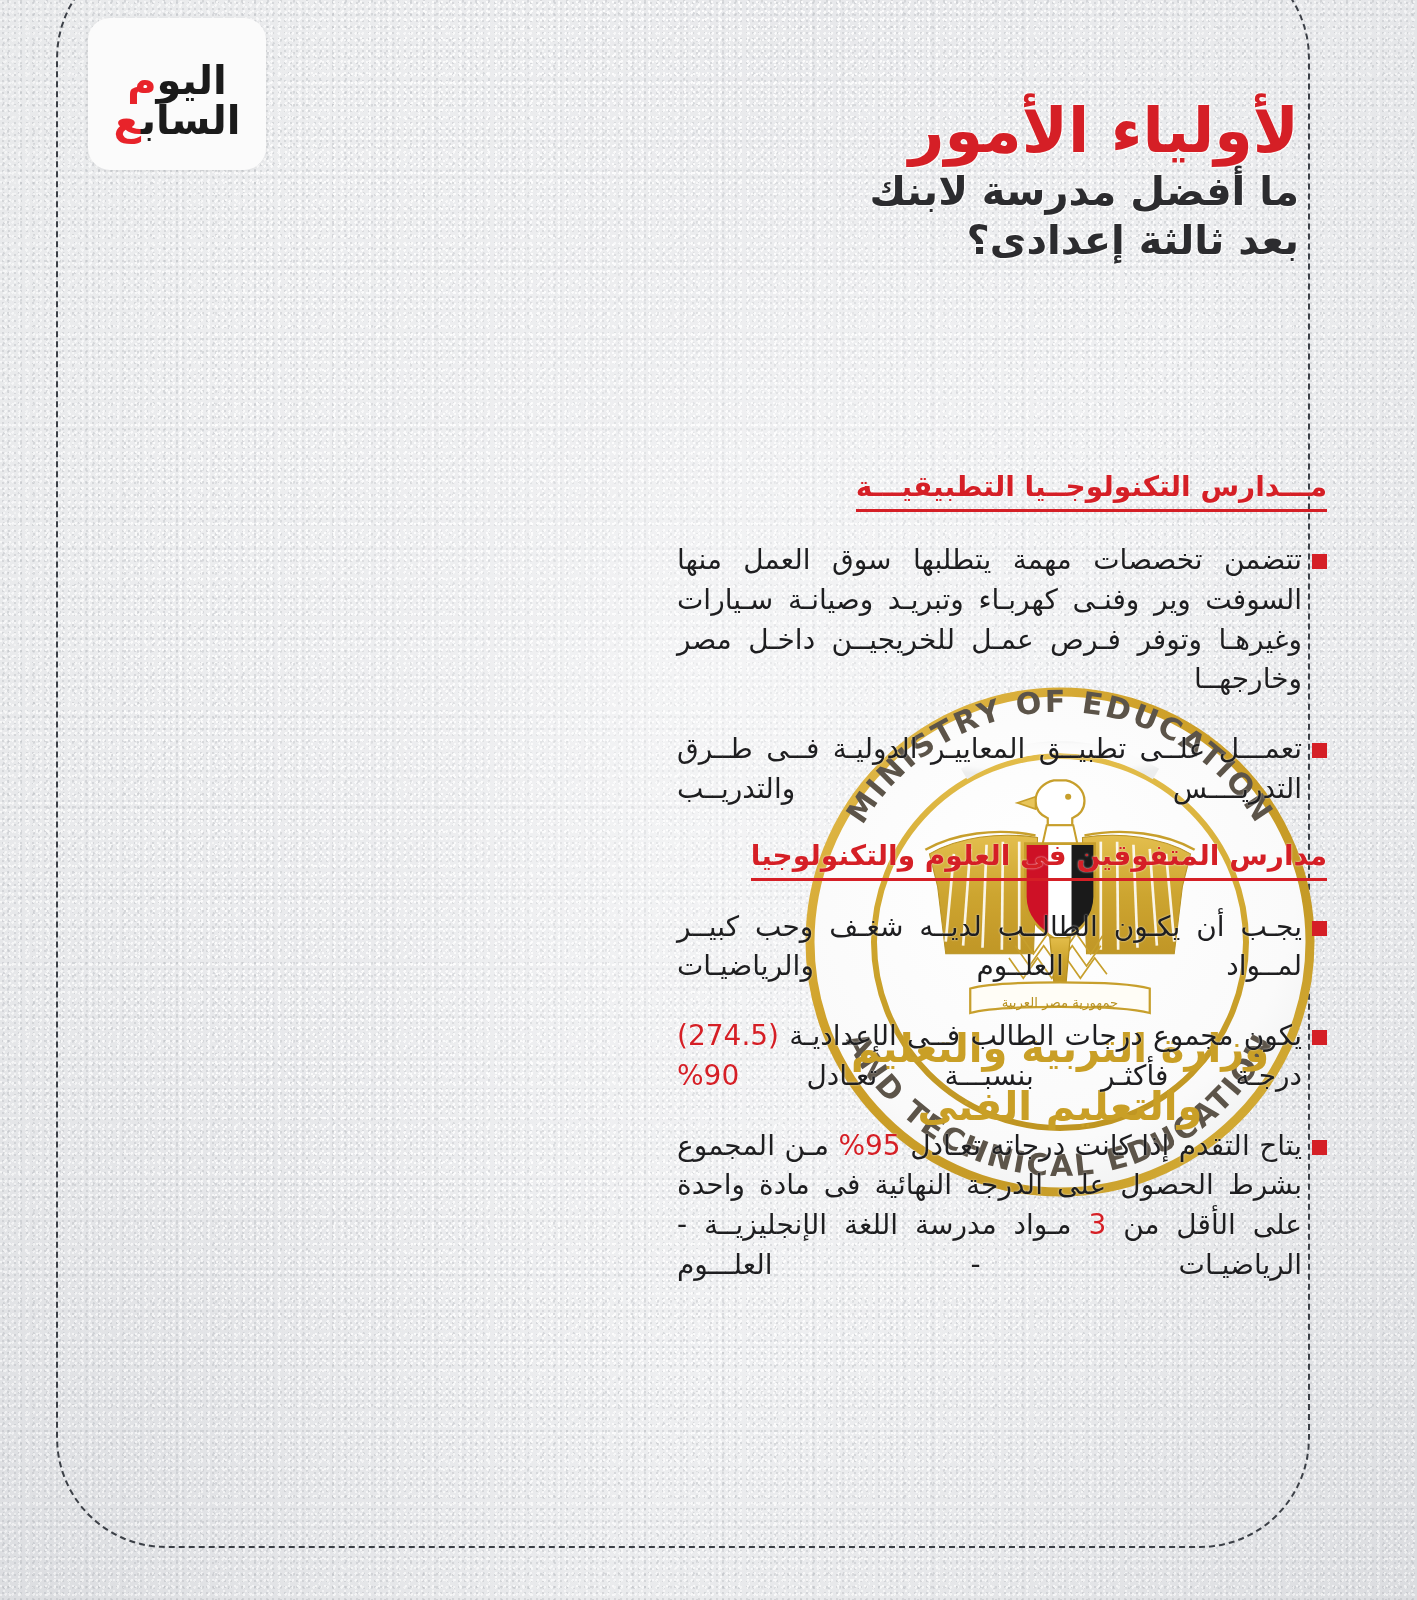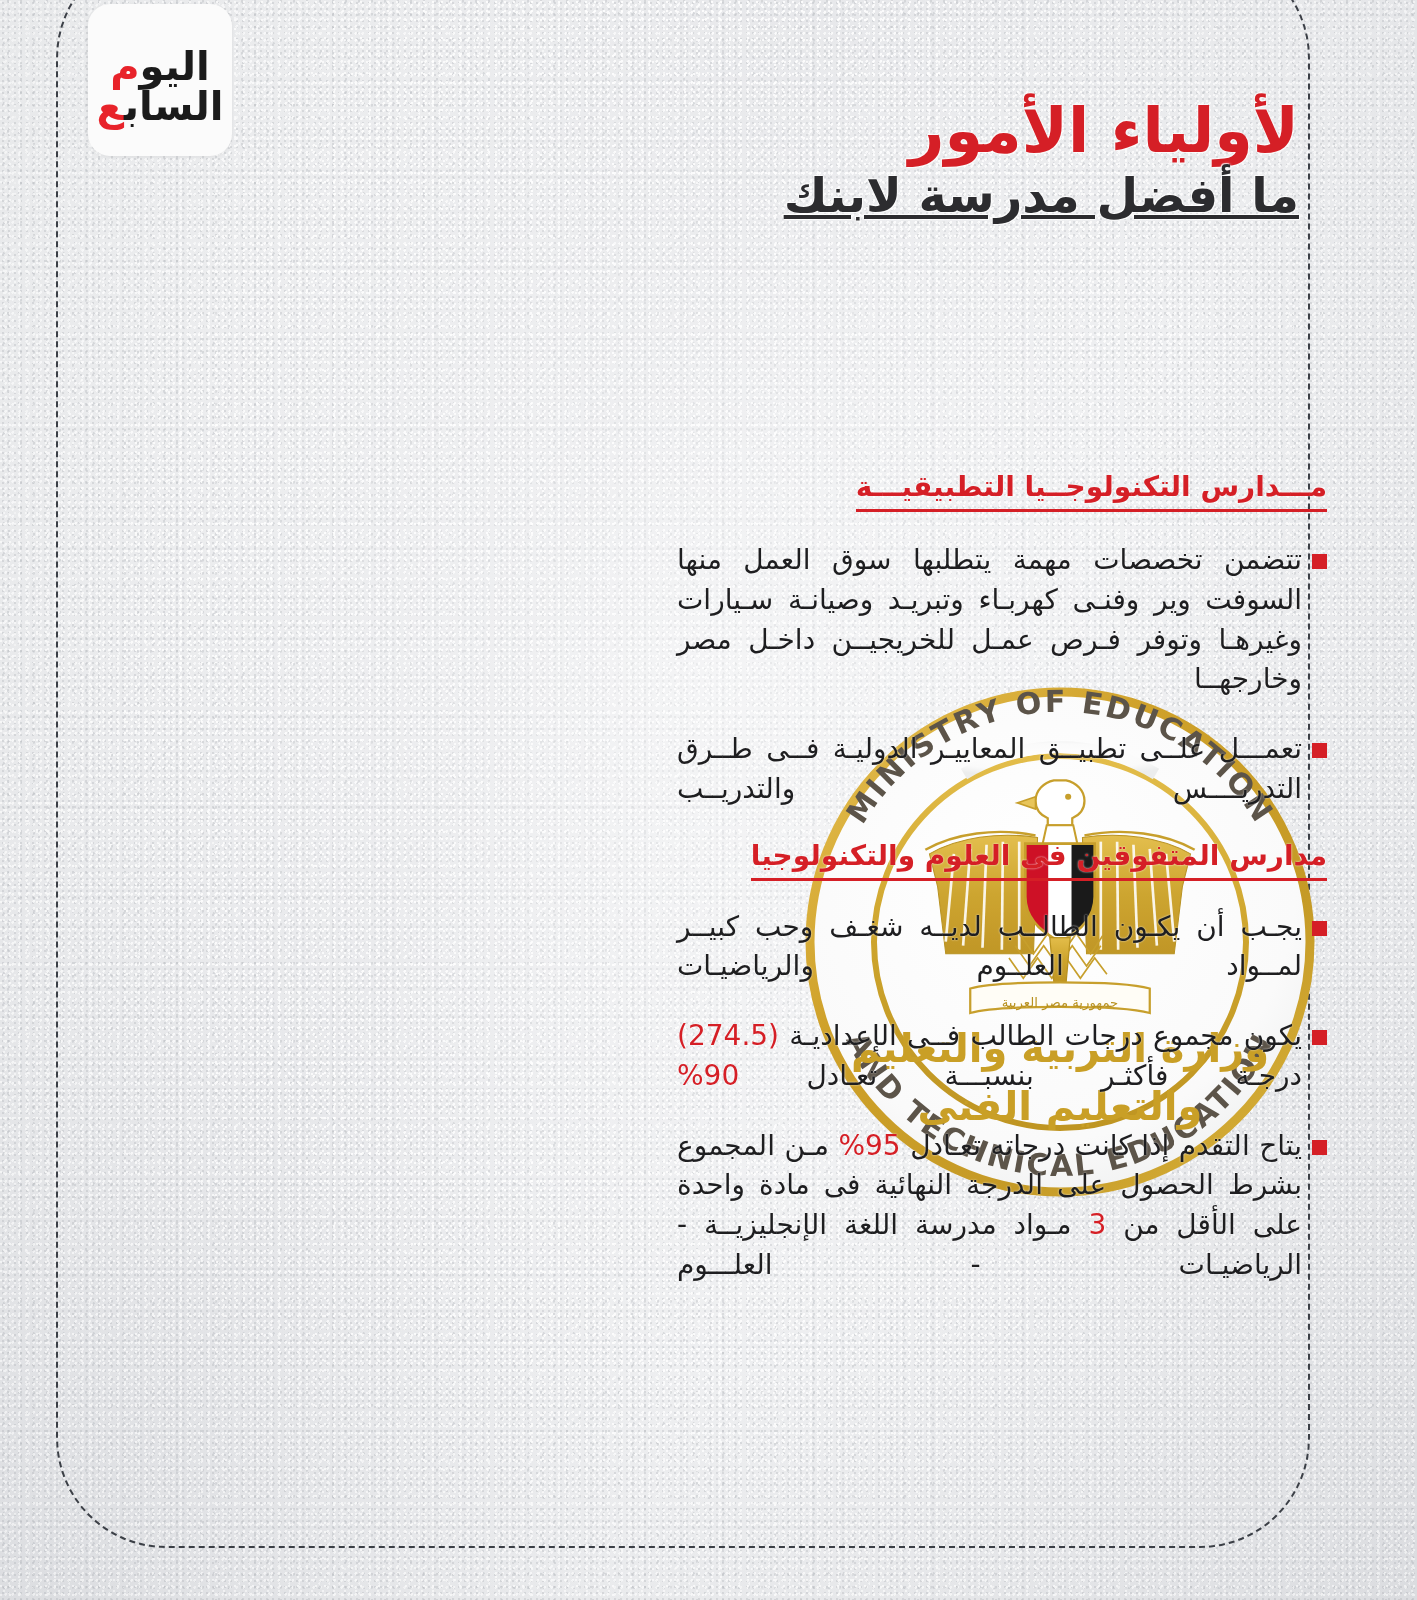--- a/index.html
+++ b/index.html
@@ -48,22 +48,22 @@
     border: 2.5px dashed #3b3f46;
     border-radius: 110px;
     box-sizing: border-box;
     pointer-events: none;
   }
 
   
   #brand-logo {
     position: absolute;
     left: 88px;
-    top: 4px;
-    width: 144px;
+    top: 18px;
+    width: 178px;
     height: 152px;
     background: #fbfbfb;
     border-radius: 22px;
     box-shadow: 0 1px 4px rgba(0,0,0,0.06);
     z-index: 5;
     display: flex;
     flex-direction: column;
     align-items: center;
     justify-content: center;
     gap: 2px;
@@ -101,23 +101,22 @@
       1px 1px 0 rgba(255,255,255,0.7),
       -1px -1px 0 rgba(255,255,255,0.7);
   }
   #hl-kicker {
     color: #d51f26;
     font-size: 62px;
     margin-bottom: 4px;
   }
   #hl-line1, #hl-line2 {
     color: #2c2c2f;
-    font-size: 48px;
+    font-size: 40px;
     letter-spacing: -1px;
-    text-decoration: underline;
   }
   #hl-line2 { margin-top: 4px; }
 
   
   #content {
     position: absolute;
     right: 90px;
     top: 470px;
     width: 650px;
     direction: rtl;
@@ -194,20 +193,21 @@
       <span class="brand-dark"><span>اليو</span><span class="brand-red">م</span><span></span></span>
     </div>
     <div class="brand-line">
       <span class="brand-dark"><span>الساب</span><span class="brand-red">ع</span><span></span></span>
     </div>
   </div>
 
   <div id="headline">
     <div class="hl" id="hl-kicker">لأولياء الأمور</div>
     <div class="hl" id="hl-line1">ما أفضل مدرسة لابنك</div>
+    <div class="hl" id="hl-line2">بعد ثالثة إعدادى؟</div>
   </div>
 
   <div id="content">
 
     <div class="section-head-wrap first">
       <span class="section-head">مـــدارس التكنولوجــيا التطبيقيـــة</span>
     </div>
 
     <div class="bullet-row">
       <span class="bullet-marker"></span>

